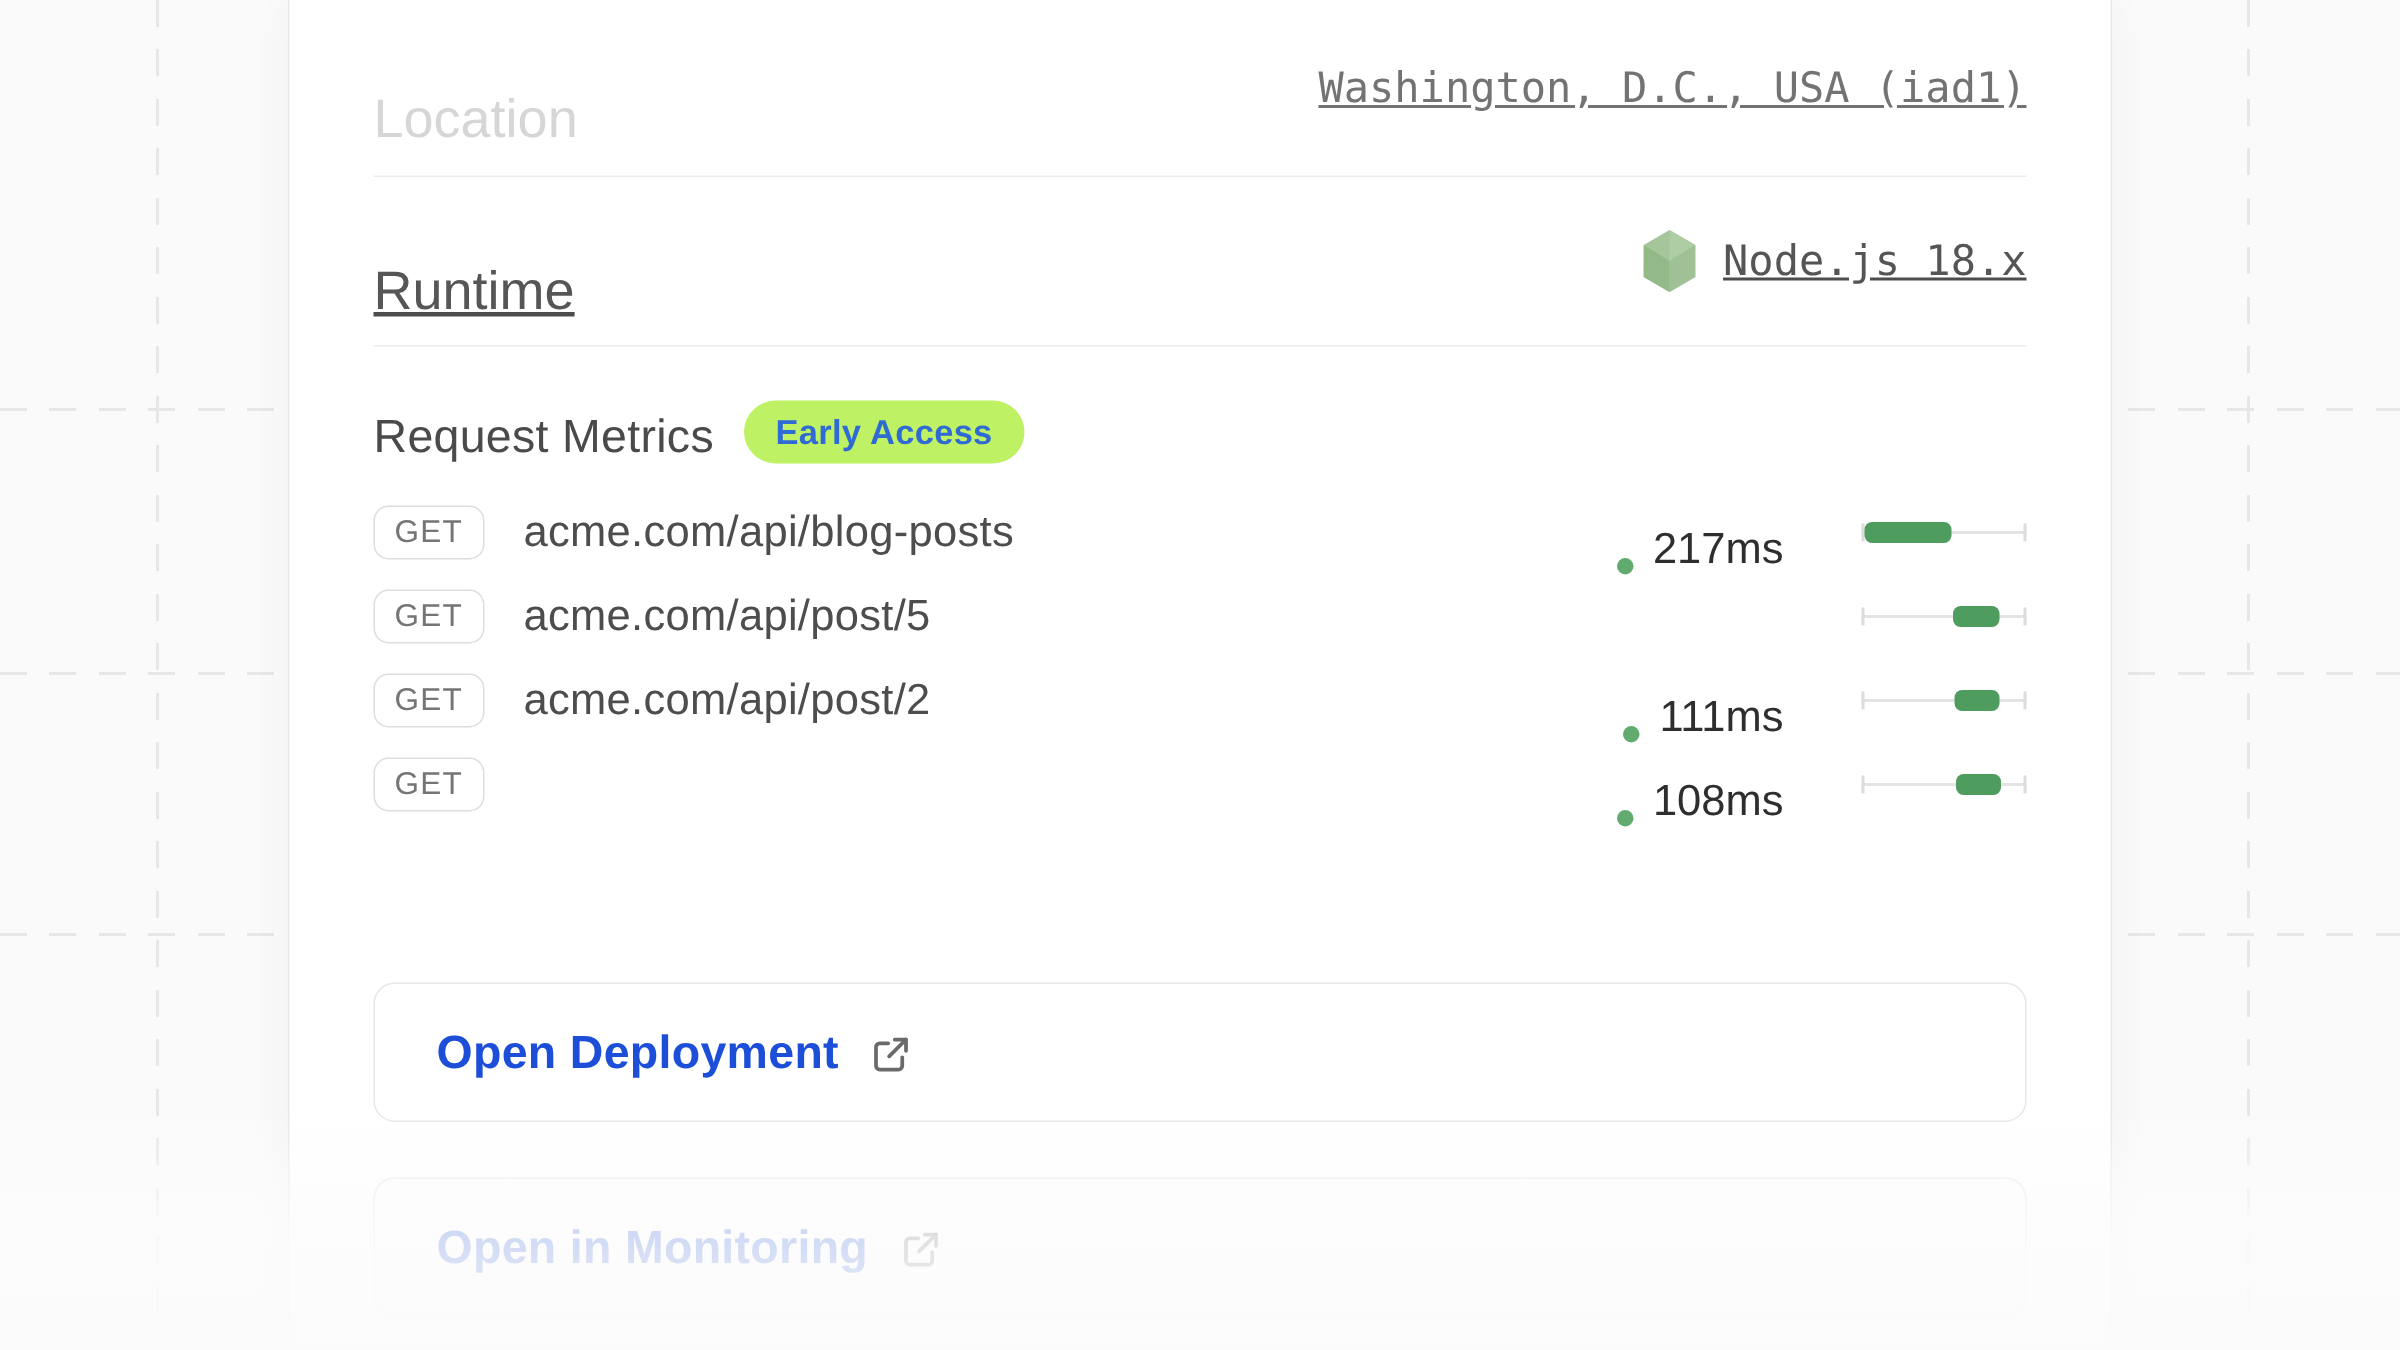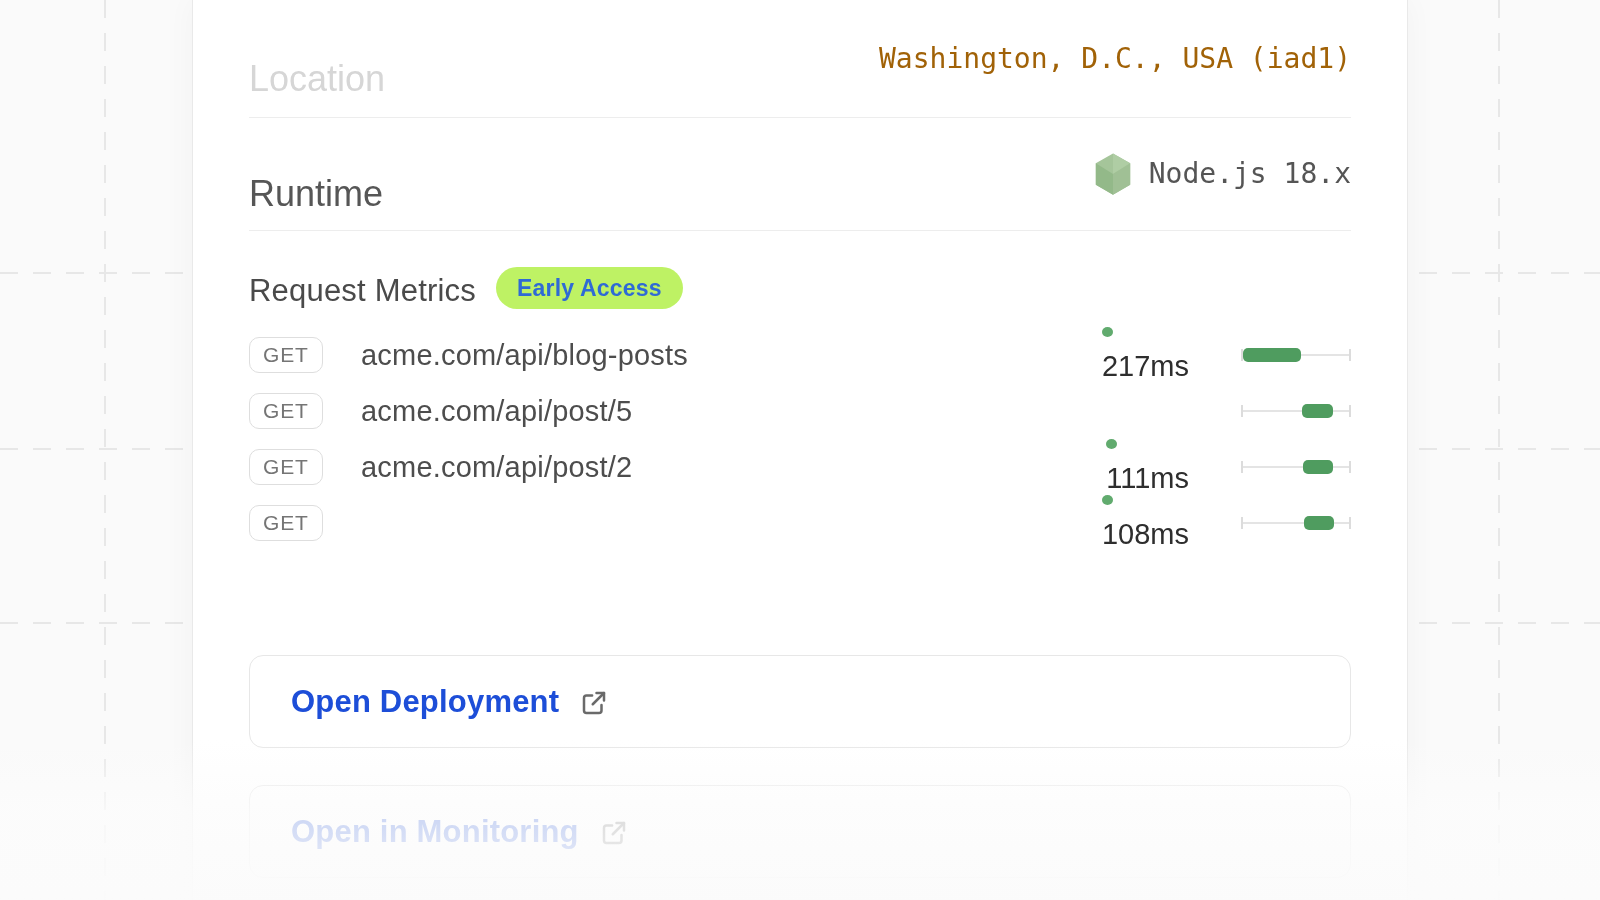--- a/index.html
+++ b/index.html
@@ -30,56 +30,56 @@
     box-shadow:0 0 28px rgba(0,0,0,0.035);
     z-index:1;
   }
   .block { position:absolute; left:56px; right:56px; }
 
   
   .info-row {
     display:flex; align-items:center; justify-content:space-between;
   }
   .info-row-1 { top:0; height:117px; }
-  .info-row-2 { top:117px; height:113px; }
+  .info-row-2 { top:117px; height:113px;text-decoration:underline; }
   .row-divider { position:absolute; left:56px; right:56px; height:1px; background:#ededed; }
   .divider-1 { top:117px; } .divider-2 { top:230px; }
 
   .info-label { font-size:36px; color:#565656;margin-top:40px; }
   .info-value {
     font-family:"DejaVu Sans Mono","Liberation Mono",monospace;
     font-size:28px; color:#555555; display:flex; align-items:center; gap:16px;
   }
   .info-row-1 .info-label { color:#d6d6d6; }
-  .info-row-1 .info-value { color:#a16207; }
+  .info-row-1 .info-value { color:#737373;text-decoration:underline; }
   .runtime-icon { width:40px; height:44px; display:inline-block; }
 
   
   .metrics-head { top:263px; height:46px; display:flex; align-items:flex-end; gap:20px; }
   .metrics-title { font-size:31px; font-weight:500; color:#4a4a4a; letter-spacing:0.2px; }
   .ea-badge {
     display:inline-flex; align-items:center; height:42px; padding:0 21px;
     border-radius:22px; background:#bef264; color:#2f6ad5;
     font-size:23px; font-weight:600; letter-spacing:0.2px;
   }
 
   
   .req-list { top:327px; }
-  .req-row { position:relative; height:56px; display:flex; align-items:center;gap:12px; }
+  .req-row { position:relative; height:56px; display:flex; align-items:center; }
   .method-cell { width:100px; flex:0 0 100px; }
   .method-badge {
     display:inline-block; padding:3px 13px; border:1.5px solid #dedede;
     border-radius:10px; font-size:21px; font-weight:500; color:#757575;
     letter-spacing:0.8px; line-height:28px;
   }
   .req-url { font-size:29px; color:#4d4d4d; letter-spacing:0.2px; }
 
   .lat-group {
     position:absolute; right:162px; top:0; height:56px;
-    display:flex; align-items:flex-start; justify-content:flex-end; gap:13px;flex-direction:column;
+    display:flex; align-items:flex-end; justify-content:flex-end; gap:13px;
   }
   .lat-dot { width:11px; height:11px; border-radius:50%; background:#61ab6e; }
   .lat-text { font-size:29px; color:#2e2e2e; }
 
   .track { position:absolute; right:0; top:50%; width:110px; height:16px; margin-top:-8px; }
   .track .line { position:absolute; left:0; right:0; top:7px; height:2px; background:#e4e4e4; }
   .track .cap { position:absolute; top:2px; width:2px; height:12px; background:#dcdcdc; }
   .track .cap.l { left:0; } .track .cap.r { right:0; }
   .track .bar { position:absolute; top:1px; height:14px; border-radius:5px; background:#4f9c5f; }
 

